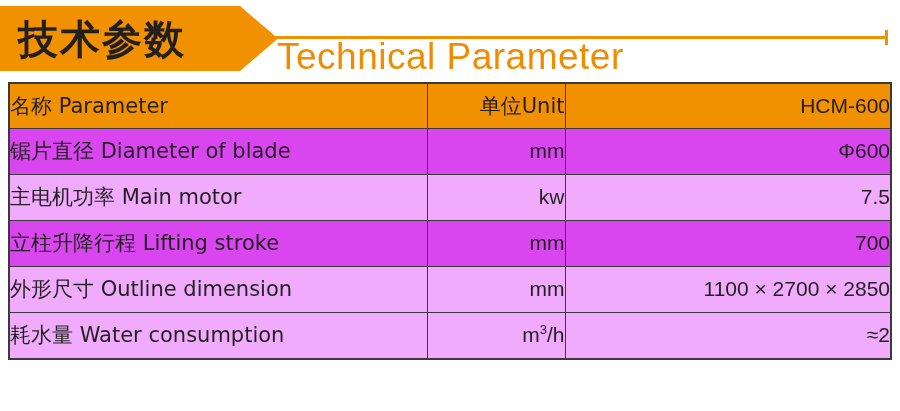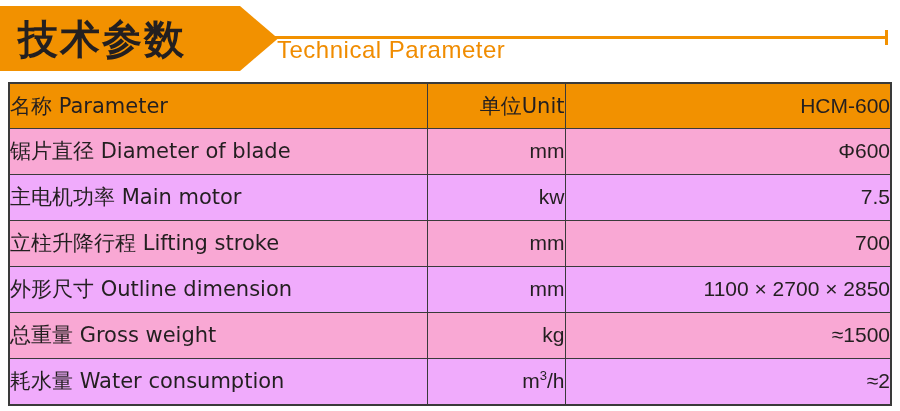--- a/index.html
+++ b/index.html
@@ -72,21 +72,21 @@
     top: 30px;
     width: 3px;
     height: 15px;
     background: #F29100;
   }
 
   .banner-sub {
     position: absolute;
     left: 277px;
     top: 38px;
-    font-size: 24px;
+    font-size: 37px;
     color: #F08C00;
     letter-spacing: 0.5px;
     white-space: nowrap;
     line-height: 1;
   }
 
   
   .spec-table-wrap {
     position: absolute;
     left: 8px;
@@ -126,21 +126,21 @@
 
   th.param, td.param {
     text-align: left;
     padding-left: 18px;
   }
   th.unit, td.unit,
   th.value, td.value {
     text-align: right;
   }
 
-  tbody tr.odd td  { background: #f9a8d4; }
+  tbody tr.odd td  { background: #d946ef; }
   tbody tr.even td { background: #f0abfc; }
 
   sup { font-size: 0.62em; vertical-align: super; line-height: 0; }
 
   .cjk { font-family: "DejaVu Sans", "Liberation Sans", sans-serif; }
 </style>
 </head>
 <body>
 
 <div id="page">
@@ -181,25 +181,20 @@
           <tr class="odd">
             <td class="param cjk">立柱升降行程 Lifting stroke</td>
             <td class="unit">mm</td>
             <td class="value">700</td>
           </tr>
           <tr class="even">
             <td class="param cjk">外形尺寸 Outline dimension</td>
             <td class="unit">mm</td>
             <td class="value">1100 × 2700 × 2850</td>
           </tr>
-          <tr class="odd">
-            <td class="param cjk">总重量 Gross weight</td>
-            <td class="unit">kg</td>
-            <td class="value">≈1500</td>
-          </tr>
           <tr class="even">
             <td class="param cjk">耗水量 Water consumption</td>
             <td class="unit"><span>m</span><sup>3</sup><span>/h</span></td>
             <td class="value">≈2</td>
           </tr>
         </tbody>
     </table>
   </div>
 
 </div>

